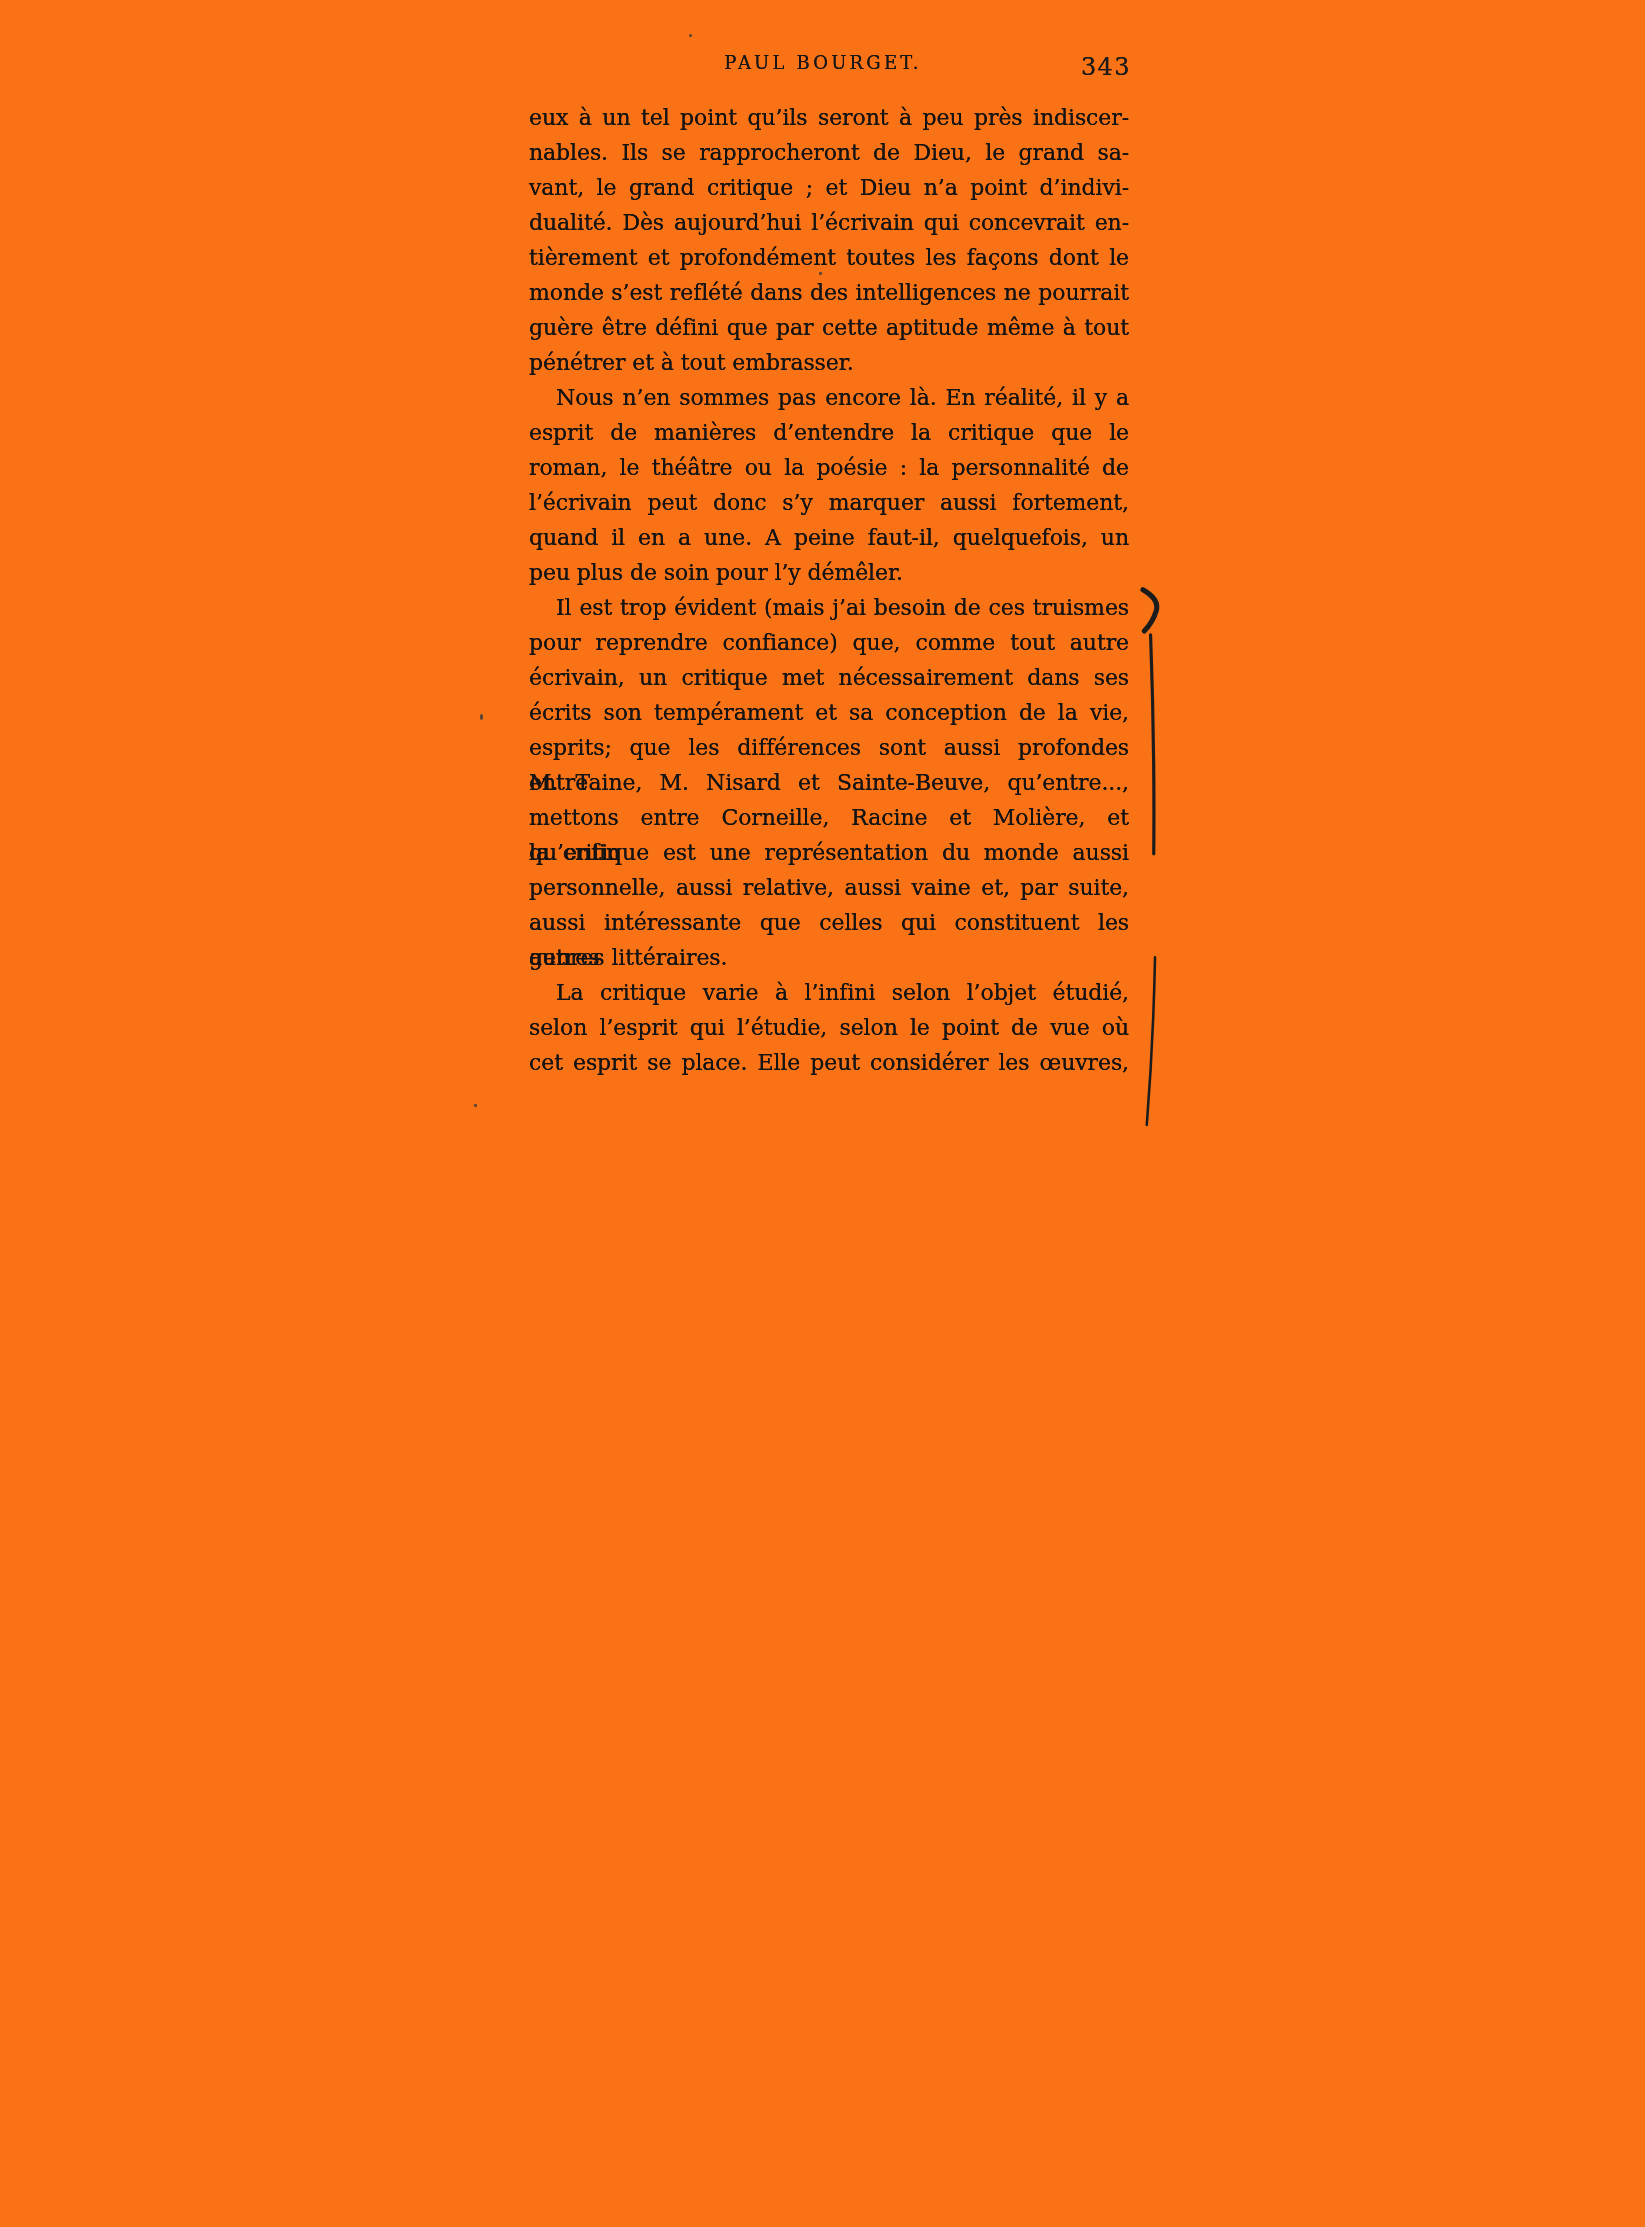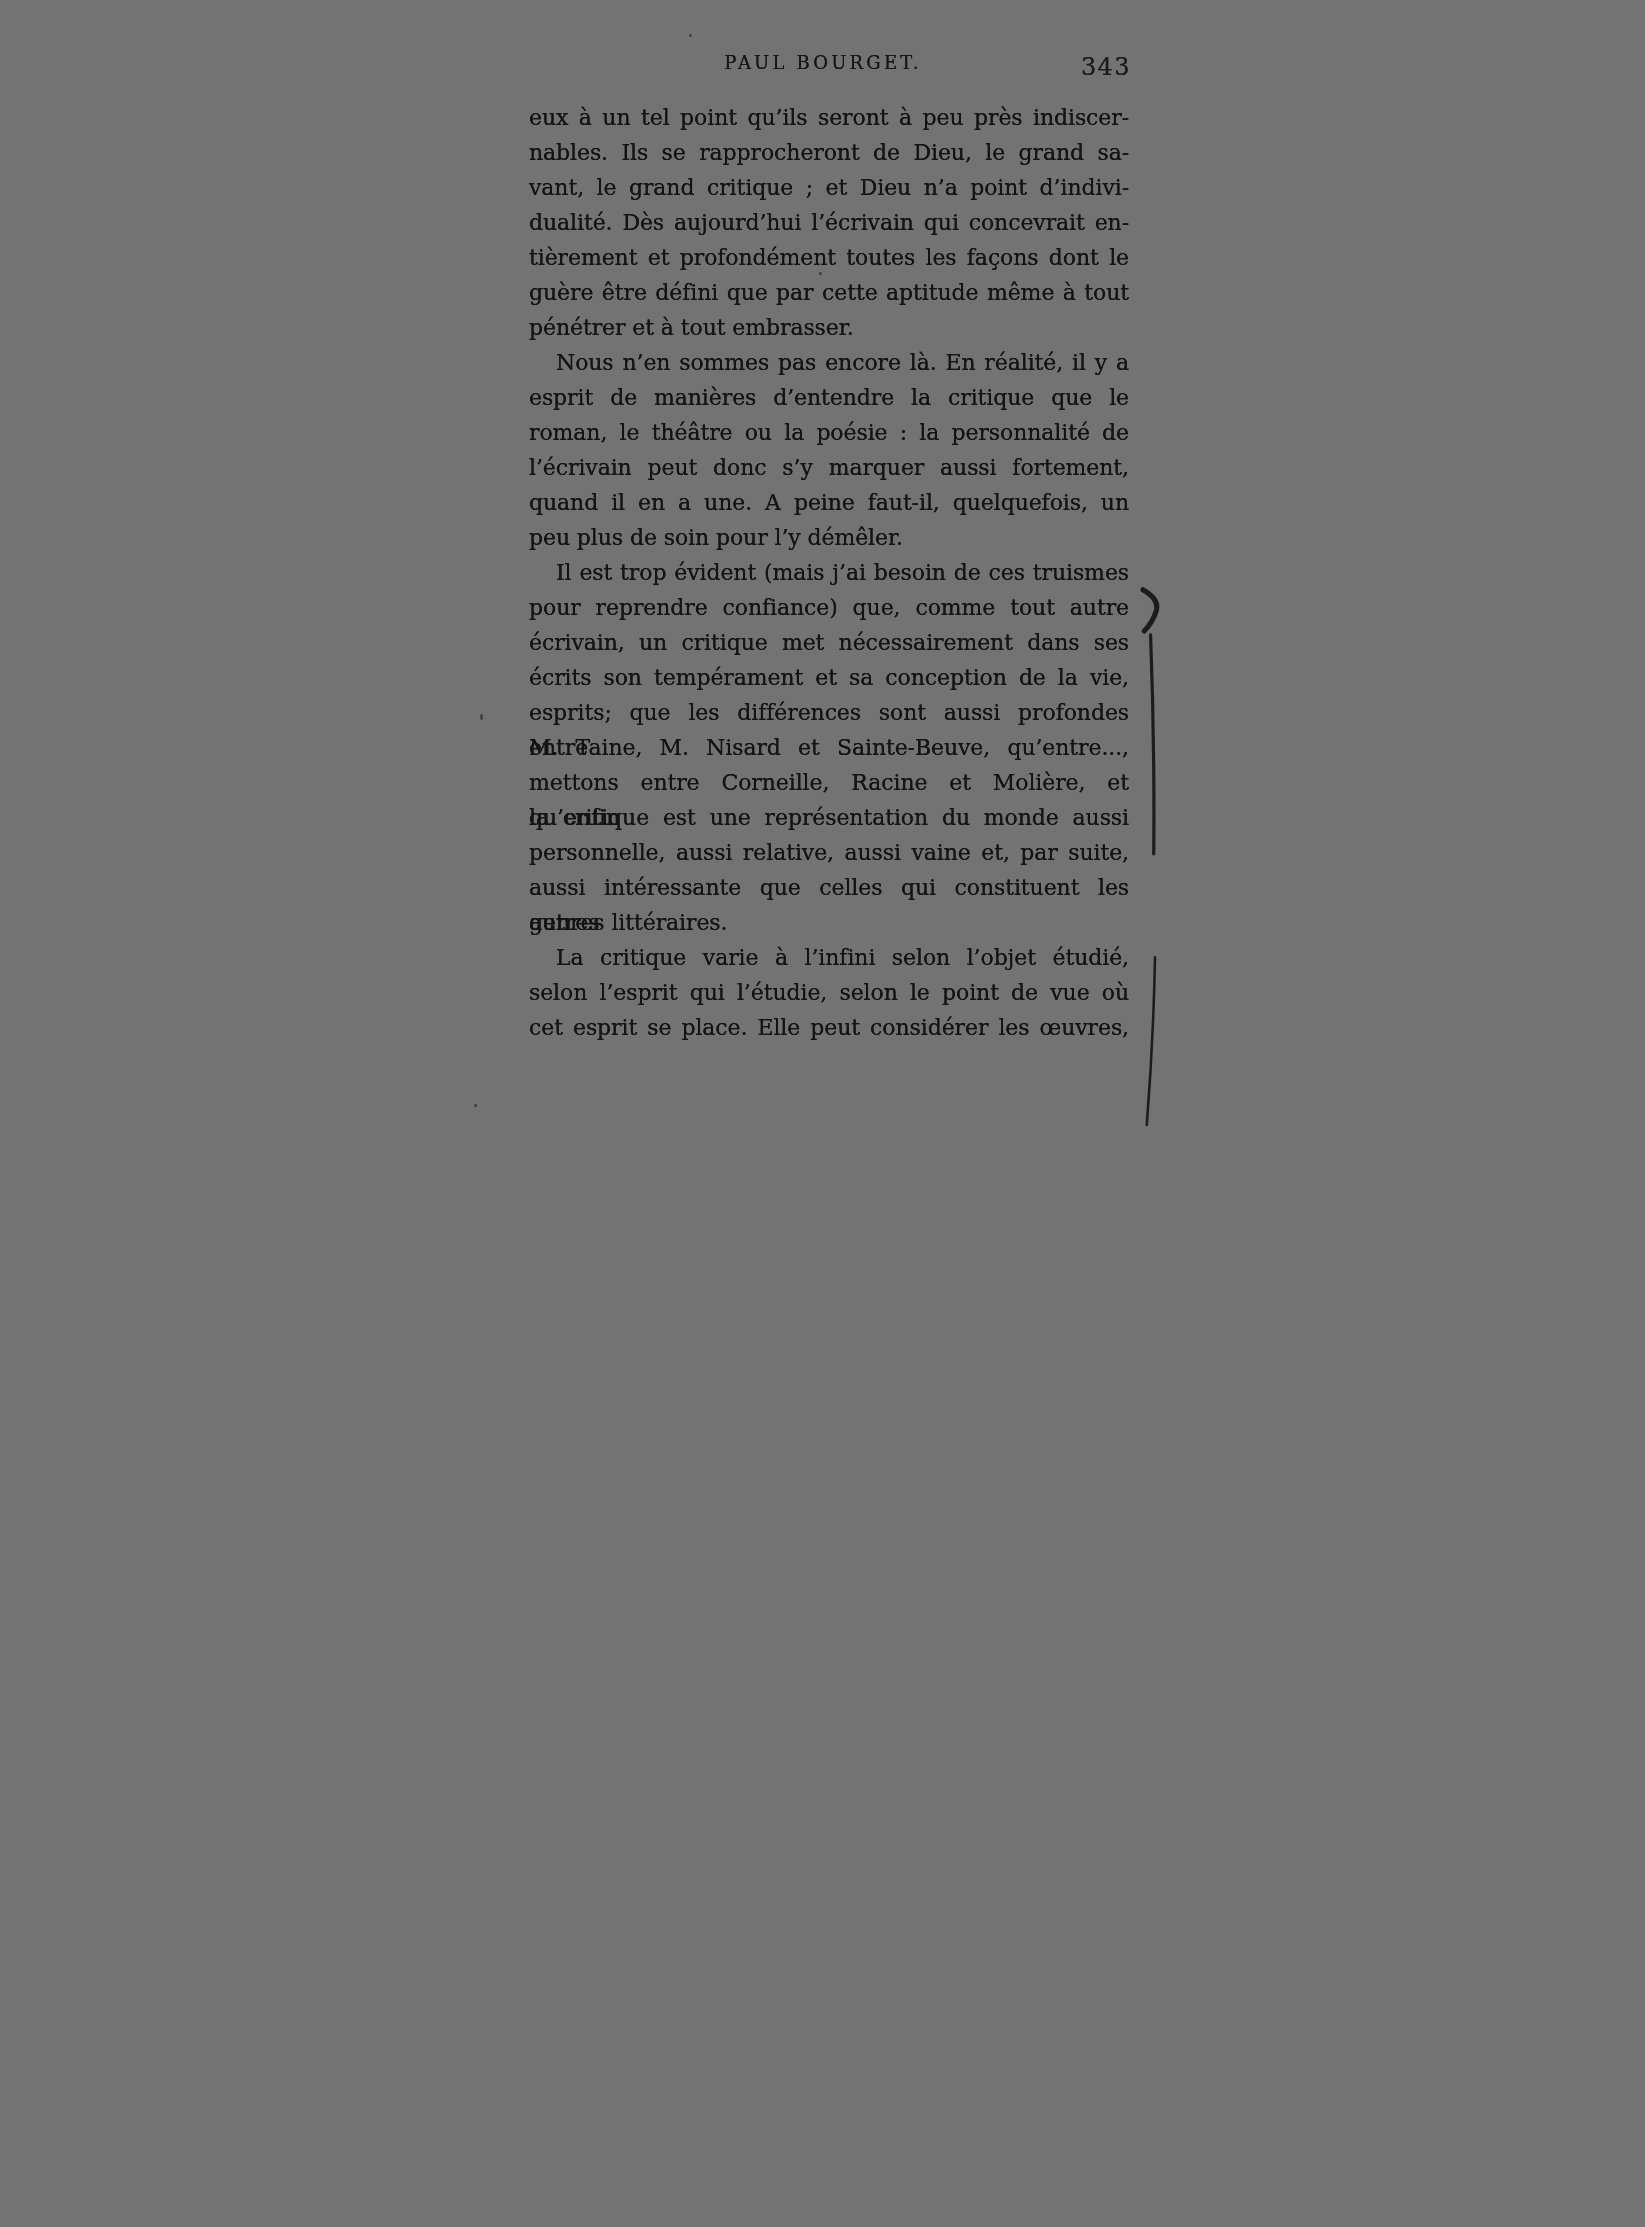--- a/index.html
+++ b/index.html
@@ -4,21 +4,21 @@
 <style>
   html, body {
     margin: 0;
     padding: 0;
     background: #ffffff;
   }
   .page {
     position: relative;
     width: 1646px;
     height: 2227px;
-    background: #737373;
+    background: #f97316;
     font-family: "DejaVu Serif", "Liberation Serif", serif;
     color: #141414;
     overflow: hidden;
   }
   .running-title {
     position: absolute;
     left: 0;
     right: 0;
     top: 52px;
     text-align: center;
@@ -83,20 +83,21 @@
   <div class="running-title">PAUL BOURGET.</div>
 
   <div class="page-number">343</div>
 
   <div class="text-block">
       <div class="line">eux à un tel point qu’ils seront à peu près indiscer-</div>
       <div class="line">nables. Ils se rapprocheront de Dieu, le grand sa-</div>
       <div class="line">vant, le grand critique ; et Dieu n’a point d’indivi-</div>
       <div class="line">dualité. Dès aujourd’hui l’écrivain qui concevrait en-</div>
       <div class="line">tièrement et profondément toutes les façons dont le</div>
+      <div class="line">monde s’est reflété dans des intelligences ne pourrait</div>
       <div class="line">guère être défini que par cette aptitude même à tout</div>
       <div class="line flush">pénétrer et à tout embrasser.</div>
       <div class="line indent">Nous n’en sommes pas encore là. En réalité, il y a</div>
       <div class="line">esprit de manières d’entendre la critique que le</div>
       <div class="line">roman, le théâtre ou la poésie : la personnalité de</div>
       <div class="line">l’écrivain peut donc s’y marquer aussi fortement,</div>
       <div class="line">quand il en a une. A peine faut-il, quelquefois, un</div>
       <div class="line flush">peu plus de soin pour l’y démêler.</div>
       <div class="line indent">Il est trop évident (mais j’ai besoin de ces truismes</div>
       <div class="line">pour reprendre confiance) que, comme tout autre</div>

